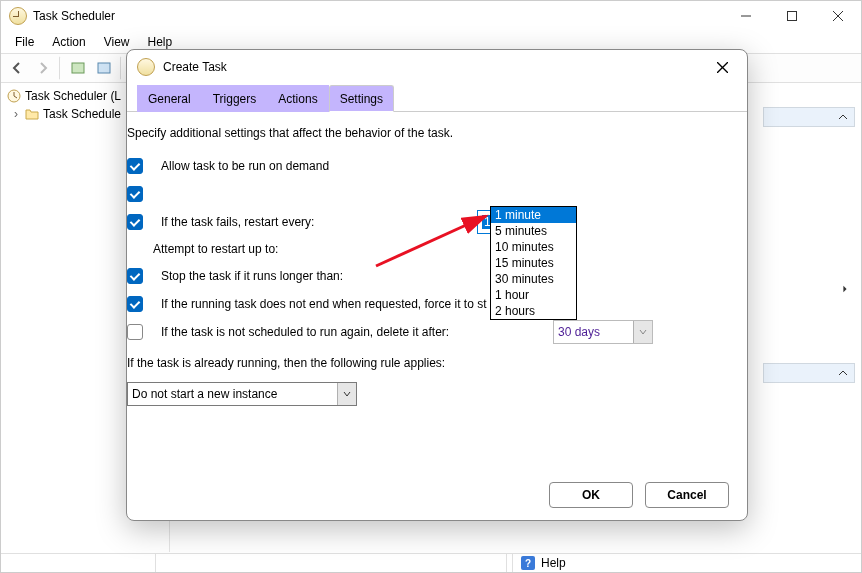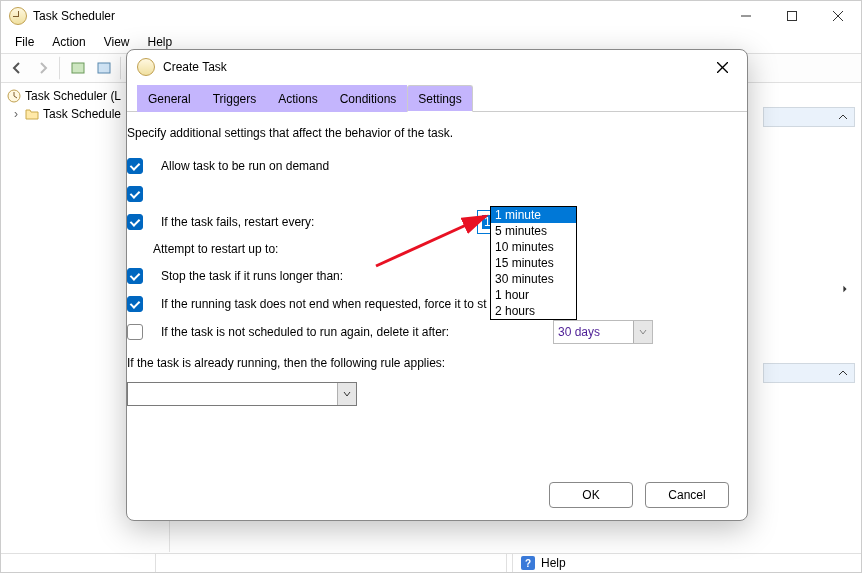--- a/index.html
+++ b/index.html
@@ -62,21 +62,21 @@
 .combo{width:90px;height:22px;border:1px solid #7a7a7a;display:flex;align-items:center;padding:0 4px;font-size:12px;position:relative;background:#fff;}
 .combo .dd{position:absolute;right:0;top:0;width:18px;height:100%;background:#e6e6e6;border-left:1px solid #b0b0b0;display:flex;align-items:center;justify-content:center;}
 .combo .dd svg{width:8px;height:8px;}
 .combo.sel{border-color:#0078d7;}
 .combo.sel .val{background:#0078d7;color:#fff;padding:0 2px;}
 .combo.dis .val{color:#4c1d95;}
 .combo.dis{border-color:#bbb;}
 .combo.wide{width:220px;}
 
 .indent{margin-left:26px;}
-.dlg-buttons{display:flex;justify-content:flex-end;gap:12px;padding:12px 18px;border-top:1px solid transparent;}
+.dlg-buttons{display:flex;justify-content:flex-end;gap:12px;padding:12px 18px;border-top:1px solid transparent;font-weight:bold;}
 .btn{width:82px;height:24px;border:1px solid #888;border-radius:4px;background:#fff;display:flex;align-items:center;justify-content:center;font-size:12px;}
 
 
 .ddlist{position:absolute;top:205px;left:489px;width:85px;background:#fff;border:1px solid #000;z-index:50;font-size:12px;}
 .ddlist div{padding:1px 4px;white-space:nowrap;}
 .ddlist div.sel{background:#0078d7;color:#fff;}
 
 
 .arrow{position:absolute;z-index:60;pointer-events:none;}
 </style>
@@ -197,21 +197,20 @@
         <svg viewBox="0 0 10 10">
           <line x1="0" y1="0" x2="10" y2="10" stroke="#000" stroke-width="1.2"></line>
           <line x1="10" y1="0" x2="0" y2="10" stroke="#000" stroke-width="1.2"></line>
         </svg>
       </div>
   </div>
   <div class="tabs">
     <div class="tab">General</div>
     <div class="tab">Triggers</div>
     <div class="tab">Actions</div>
-    <div class="tab">Conditions</div>
     <div class="tab active">Settings</div>
   </div>
   <div class="tabbody">
     <div class="desc">Specify additional settings that affect the behavior of the task.</div>
 
     <div class="row">
       <span class="cb checked"></span>
       <label>Allow task to be run on demand</label>
     </div>
 
@@ -260,20 +259,21 @@
           </span>
       </div>
     </div>
 
     <div class="row" style="margin-top:16px;">
       <label>If the task is already running, then the following rule applies:</label>
     </div>
 
     <div class="row">
       <div class="combo wide">
+        <span class="val">Do not start a new instance</span>
         <span class="dd">
             <svg viewBox="0 0 8 8">
               <path d="M1 2 L4 6 L7 2" fill="none" stroke="#333"></path>
             </svg>
           </span>
       </div>
     </div>
   </div>
   <div class="dlg-buttons">
     <div class="btn">OK</div>

